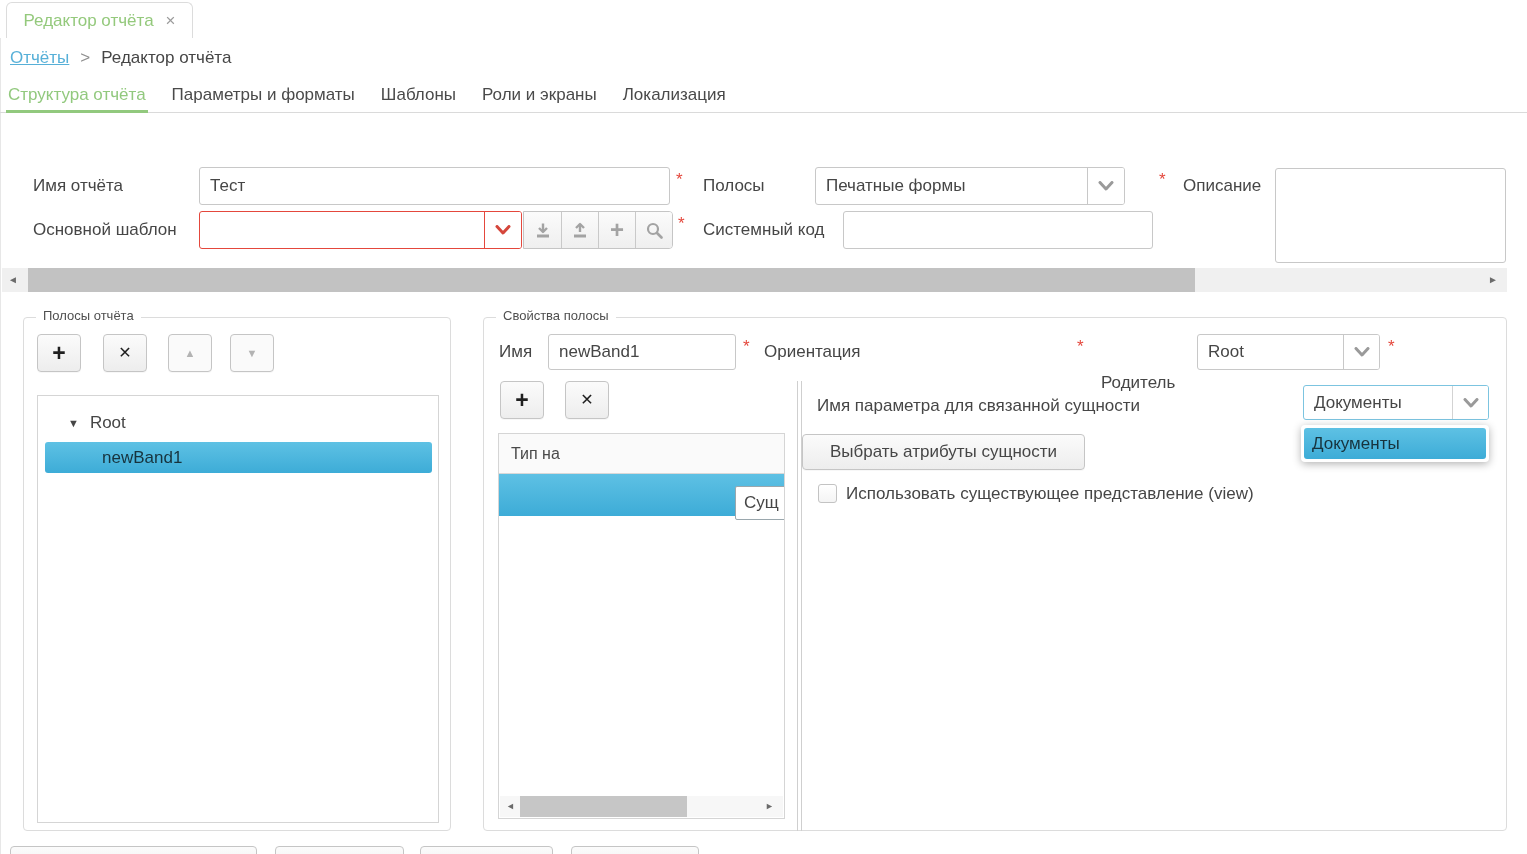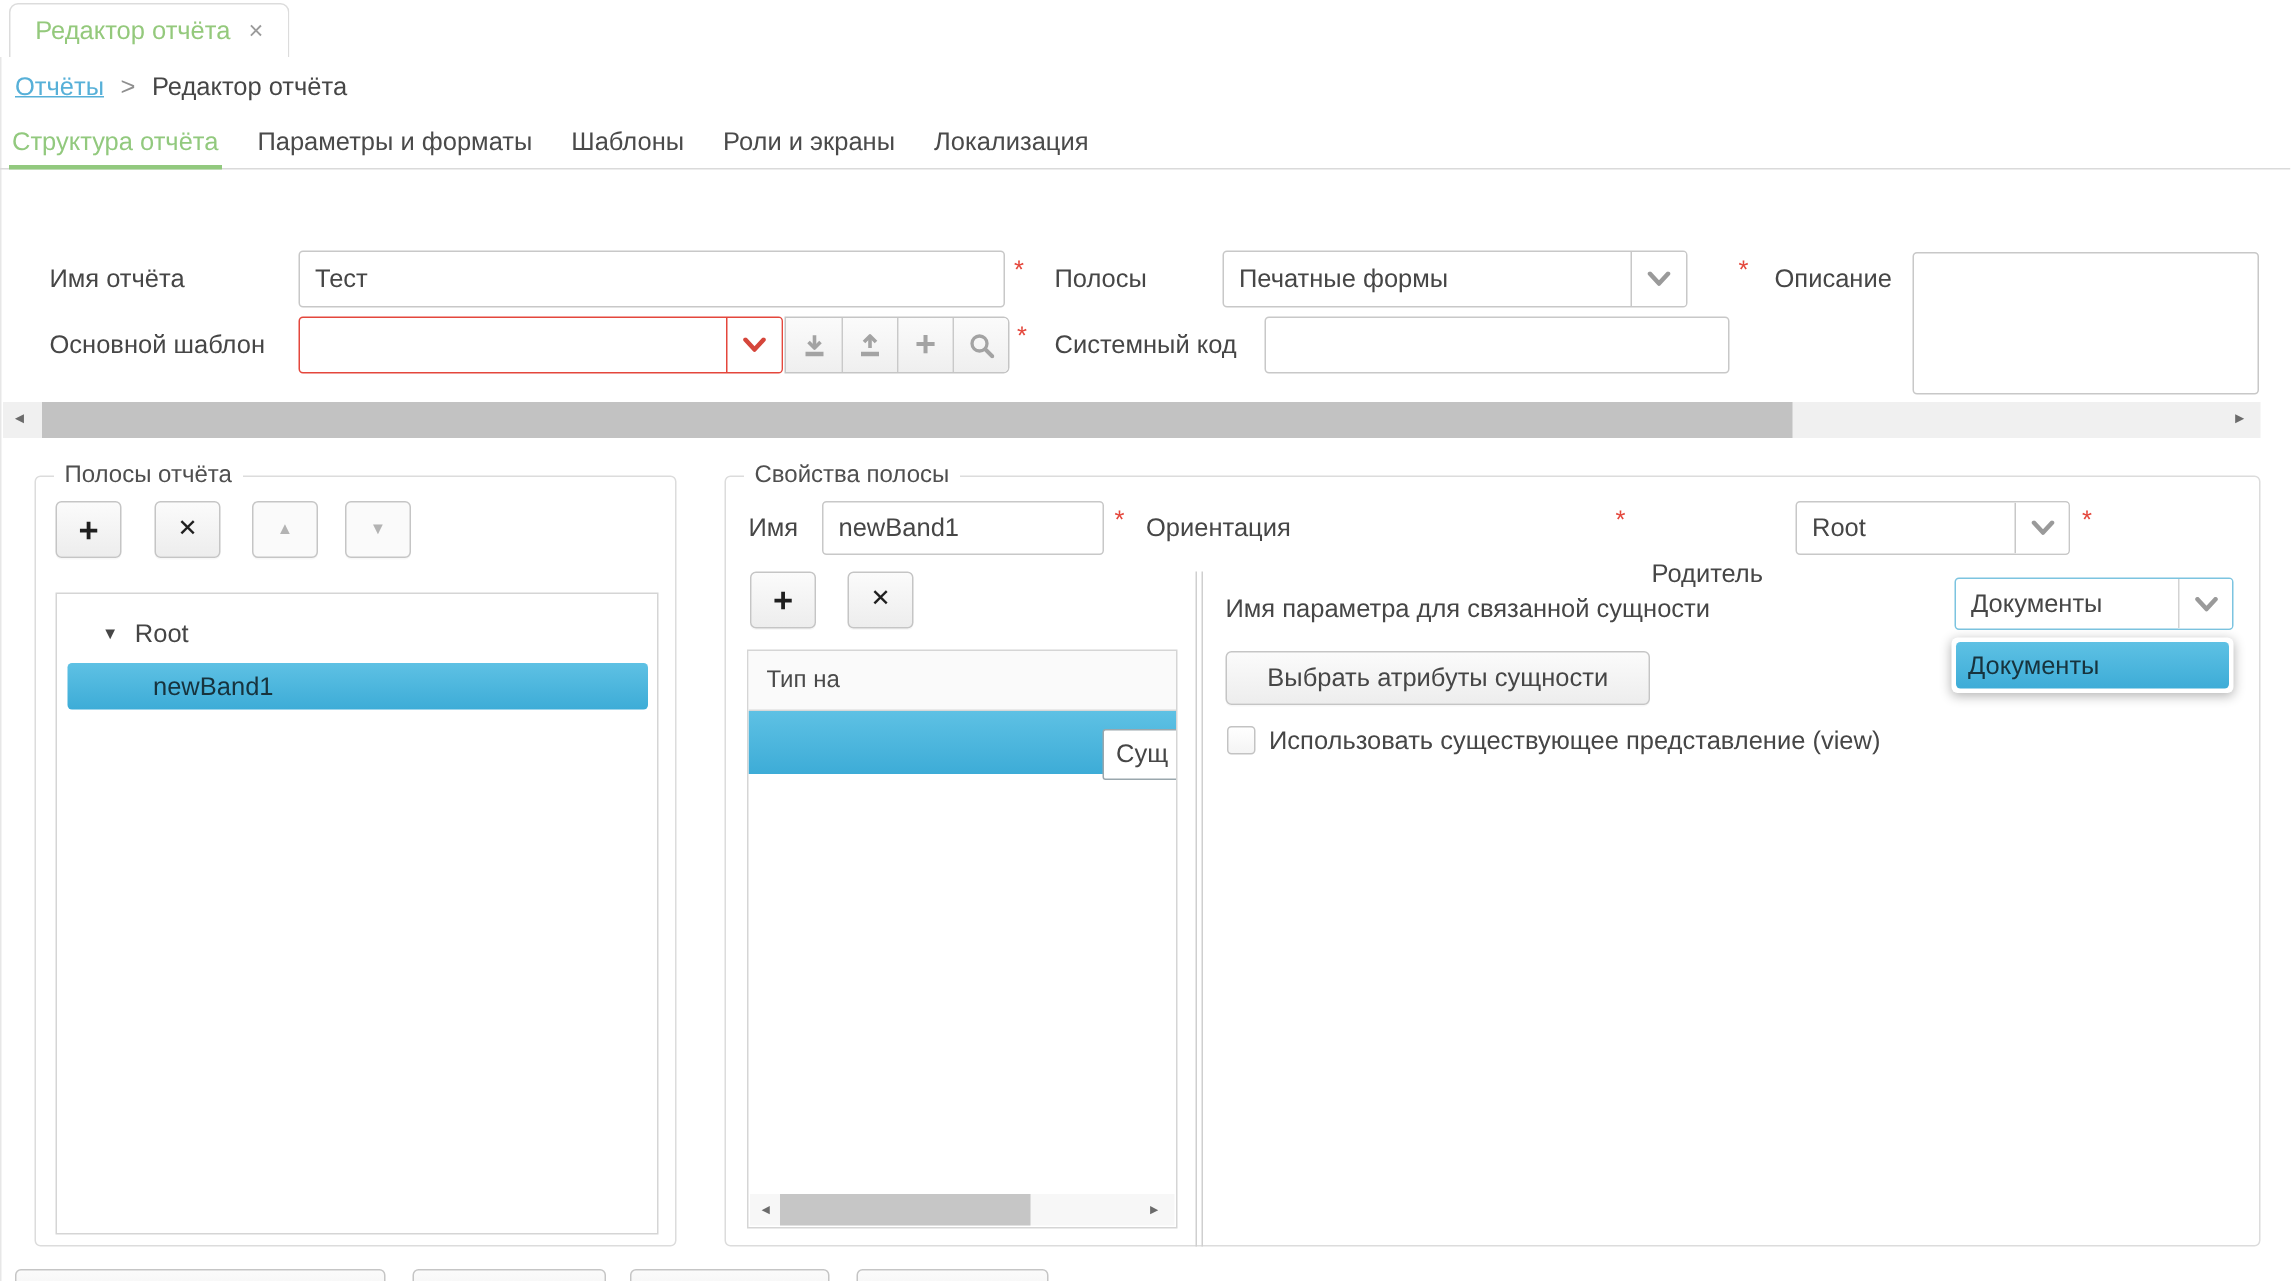--- a/index.html
+++ b/index.html
@@ -69,21 +69,21 @@
   .btn-group .gbtn { width:37px; display:flex; align-items:center; justify-content:center; background:linear-gradient(#fbfbfb,#efefef); cursor:pointer; color:#a3a3a3; }
   .btn-group .gbtn + .gbtn { border-left:1px solid #c9c9c9; }
 
   
   .hscroll { background:#f0f0f0; }
   .hscroll .thumb { position:absolute; background:#c2c2c2; }
   .hscroll .arr { position:absolute; color:#6b6b6b; font-size:10px; line-height:1; cursor:pointer; }
 
   
   .fs { border:1px solid #dcdcdc; border-radius:4px; }
-  .fs-legend { position:absolute; top:-10px; left:12px; background:#fff; padding:0 7px; font-size:16px; color:#4f4f4f; white-space:nowrap; }
+  .fs-legend { position:absolute; top:-10px; left:12px; background:#fff; padding:0 7px; font-size:13px; color:#4f4f4f; white-space:nowrap; }
 
   .tree { border:1px solid #d5d5d5; background:#fff; }
   .tree-row { display:flex; align-items:center; color:#454545; cursor:pointer; }
   .sel-grad { background:linear-gradient(#5ec1e4,#3dacd7); }
   .tree-sel { border-radius:3px; color:#17333d; display:flex; align-items:center; cursor:pointer; }
 
   .dtable { border:1px solid #d5d5d5; background:#fff; overflow:hidden; }
   .dtable .thead { height:40px; background:#fafafa; border-bottom:1px solid #d8d8d8; display:flex; font-size:16px; color:#4a4a4a; }
   .dtable .th { line-height:39px; white-space:nowrap; overflow:hidden; }
   .dtable .sel-row { height:42px; position:relative; }
@@ -261,21 +261,21 @@
     <span class="chev-btn" style="width:36px;">
       <svg viewBox="0 0 16 10" width="16" height="10">
           <path d="M2 1.5 L8 8 L14 1.5" fill="none" stroke="currentColor" stroke-width="3" stroke-linecap="round" stroke-linejoin="round"></path>
         </svg>
     </span>
   </div>
   <div class="abs popup" style="left:817px; top:107px; width:188px;">
     <div class="opt sel-grad">Документы</div>
   </div>
 
-  <div class="abs btn" style="left:333px; top:116px; width:283px; height:36px;">Выбрать атрибуты сущности</div>
+  <div class="abs btn" style="left:318px; top:116px; width:283px; height:36px;">Выбрать атрибуты сущности</div>
 
   <span class="abs checkbox" style="left:334px; top:166px; width:19px; height:19px;"></span>
   <span class="abs lbl" style="left:362px; top:166px;">Использовать существующее представление (view)</span>
 </div>
 
 <div class="abs btn" style="left:10px; top:846px; width:247px; height:34px;"></div>
 <div class="abs btn" style="left:275px; top:846px; width:129px; height:34px;"></div>
 <div class="abs btn" style="left:420px; top:846px; width:133px; height:34px;"></div>
 <div class="abs btn" style="left:571px; top:846px; width:128px; height:34px;"></div>
 

